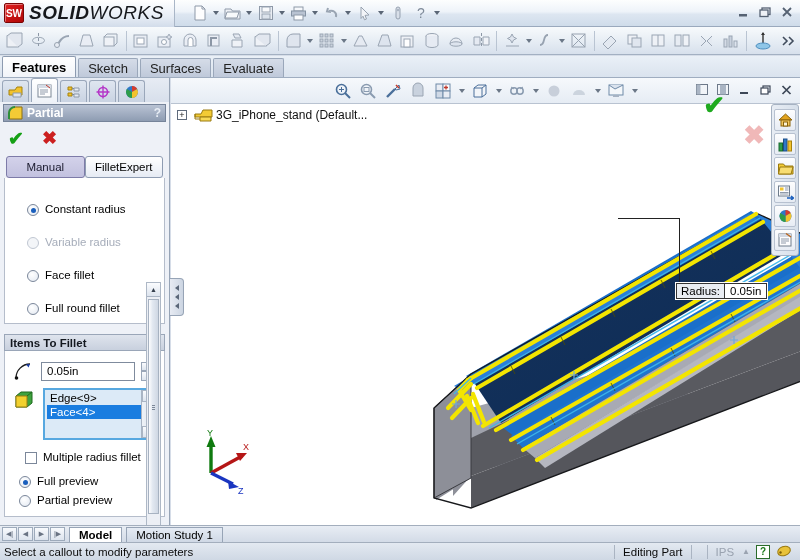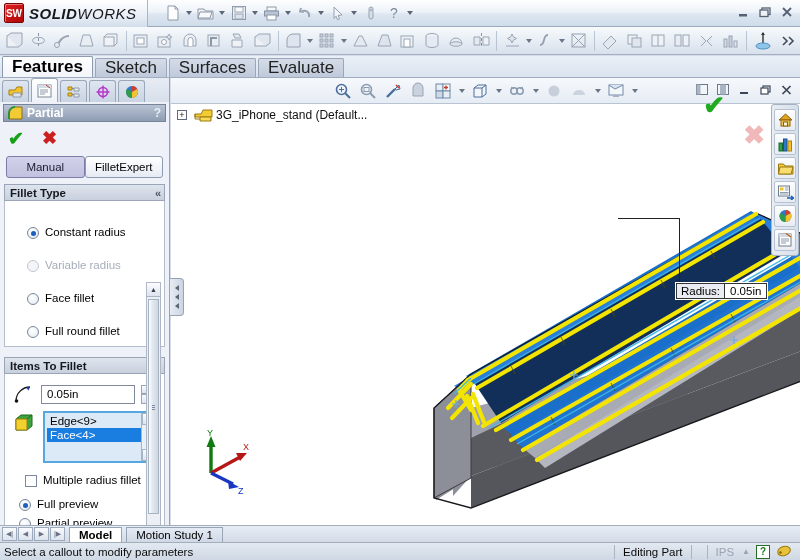--- a/index.html
+++ b/index.html
@@ -28,21 +28,21 @@
   }
   .sw-logo {
     width: 20px; height: 20px; position: relative;
     background: linear-gradient(135deg,#e02020 0%, #b00808 100%);
     border: 1px solid #7a0505; border-radius: 2px;
     color: #fff; font-weight: bold; font-size: 10px;
     display: flex; align-items: center; justify-content: center;
     font-family: "Liberation Sans", sans-serif;
     box-shadow: inset 1px 1px 0 rgba(255,255,255,.4);
   }
-  .brand-text { font-size: 15px; font-weight: bold; letter-spacing: .5px; color: #16181c; font-style: italic;}
+  .brand-text { font-size: 19px; font-weight: bold; letter-spacing: .5px; color: #16181c; font-style: italic;}
   .brand-text .lt { font-weight: normal; }
   .menubar { display: flex; align-items: center; height: 27px; margin-left: 14px; }
   .menu-item {
     padding: 4px 9px; font-size: 12px; color: #0c0c0c; cursor: default;
     border: 1px solid transparent; border-radius: 2px;
   }
   .pin-icon { margin-left: 8px; width: 22px; height: 22px; position: relative; }
   .pin-icon:after {
     content:""; position:absolute; left:7px; top:3px; width:8px; height:8px;
     border:2px solid #707b8c; border-radius:50%;
@@ -84,21 +84,21 @@
   }
 
   
   .cadtabs {
     position:absolute; left:0; top:56px; width:800px; height:22px;
     background: linear-gradient(to bottom,#eaf0f7,#dae3ee);
     display:flex; align-items:flex-end; padding-left:2px;
     border-bottom:1px solid #9fadc0;
   }
   .cadtab {
-    height:19px; padding:0 9px; font-size:17px;
+    height:19px; padding:0 9px; font-size:13px;
     display:flex;align-items:center;
     background: linear-gradient(to bottom,#d5dce8,#bfc9da);
     border:1px solid #9aa7ba; border-bottom:none; margin-right:2px;
     border-radius:2px 2px 0 0; color:#222;
   }
   .cadtab.active {
     background: linear-gradient(to bottom,#ffffff,#f1f4f9);
     font-weight:bold; height:21px; color:#000;
     border-color:#8d9bb0;
   }
@@ -707,24 +707,20 @@
     <div class="pm-ok">
       <span class="chk-green">✔</span>
       <span class="x-red">✖</span>
     </div>
 
     <div class="mode-tabs">
       <div class="mode-tab active">Manual</div>
       <div class="mode-tab">FilletExpert</div>
     </div>
 
-    <div class="grp-head">
-      <span>Fillet Type</span>
-      <span class="chev">«</span>
-    </div>
     <div class="grp-body">
       <div class="radio-row">
         <span class="radio on"></span>
         <span>Constant radius</span>
       </div>
       <div class="radio-row">
         <span class="radio dis"></span>
         <span class="lbl-dis">Variable radius</span>
       </div>
       <div class="radio-row">

